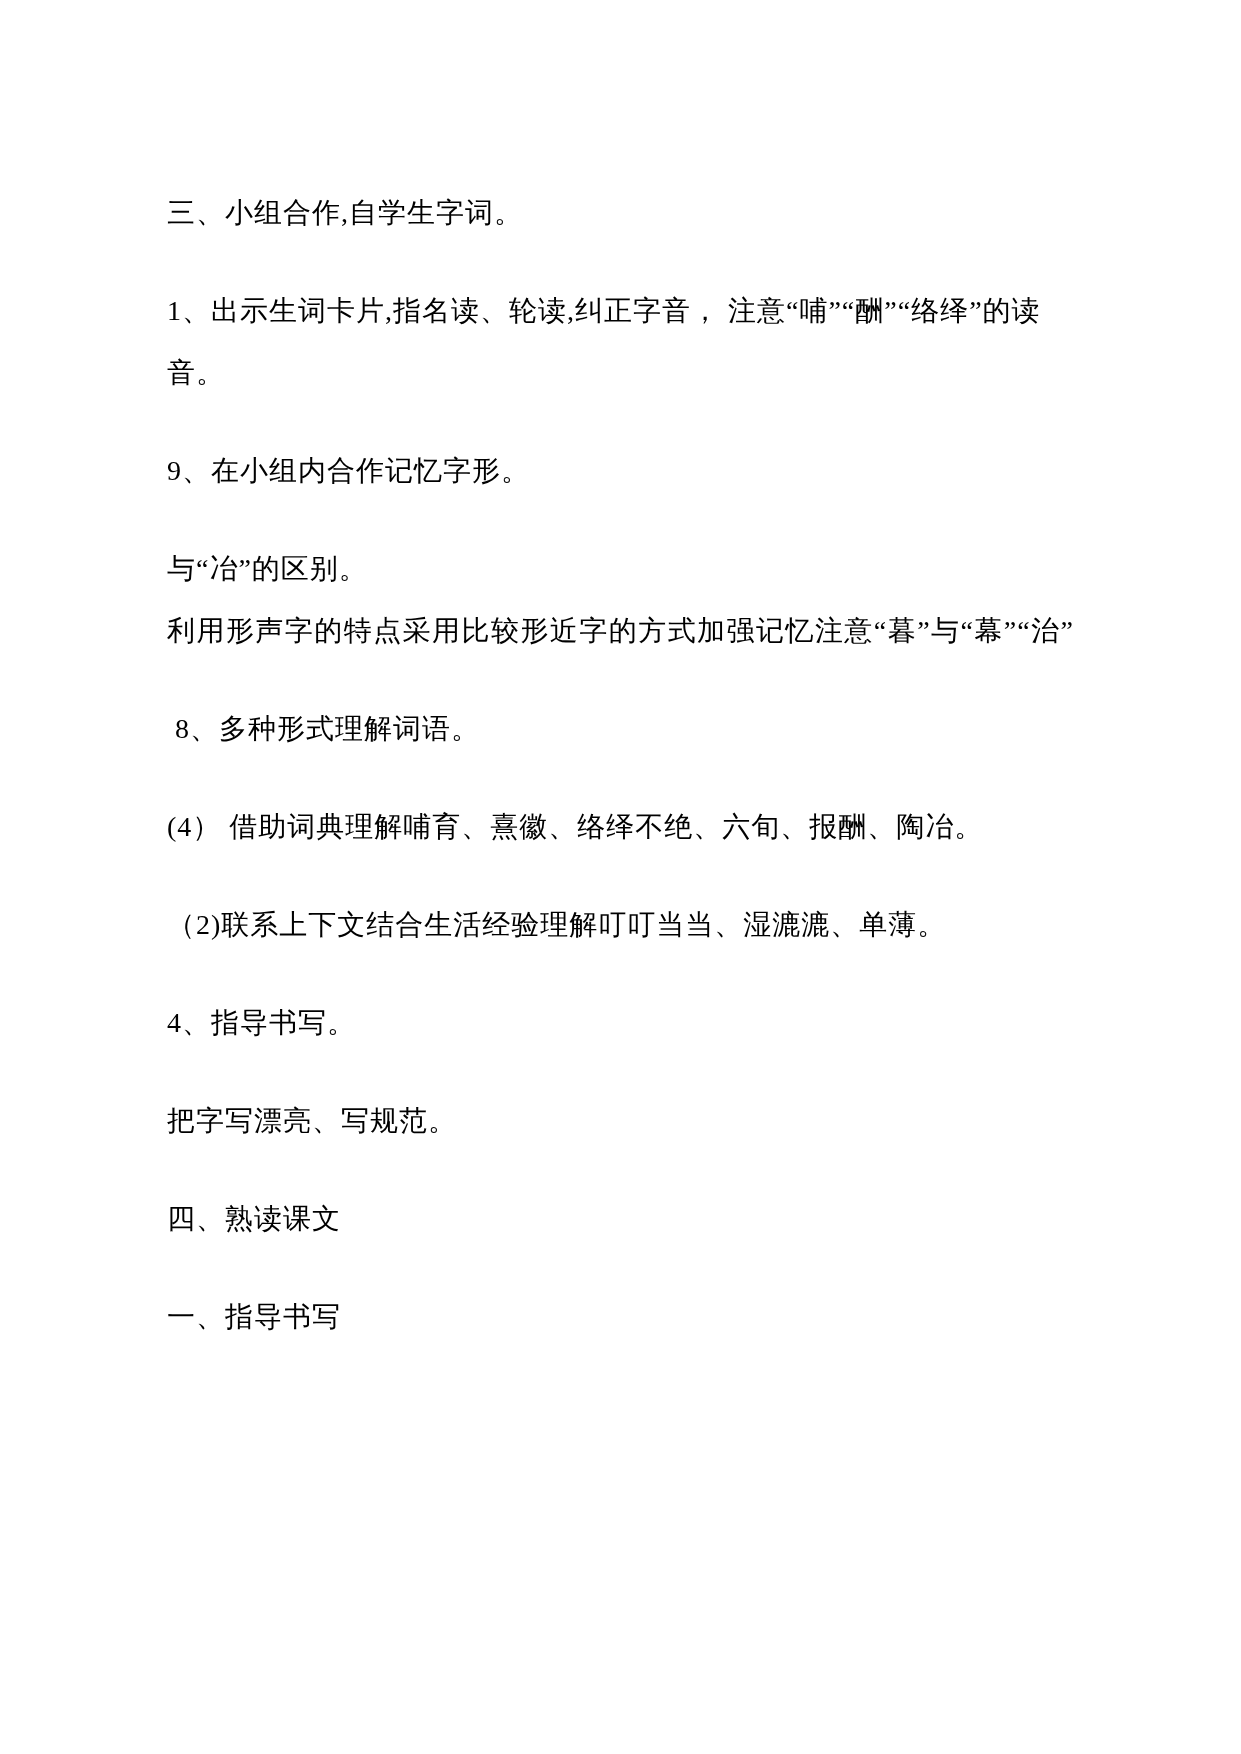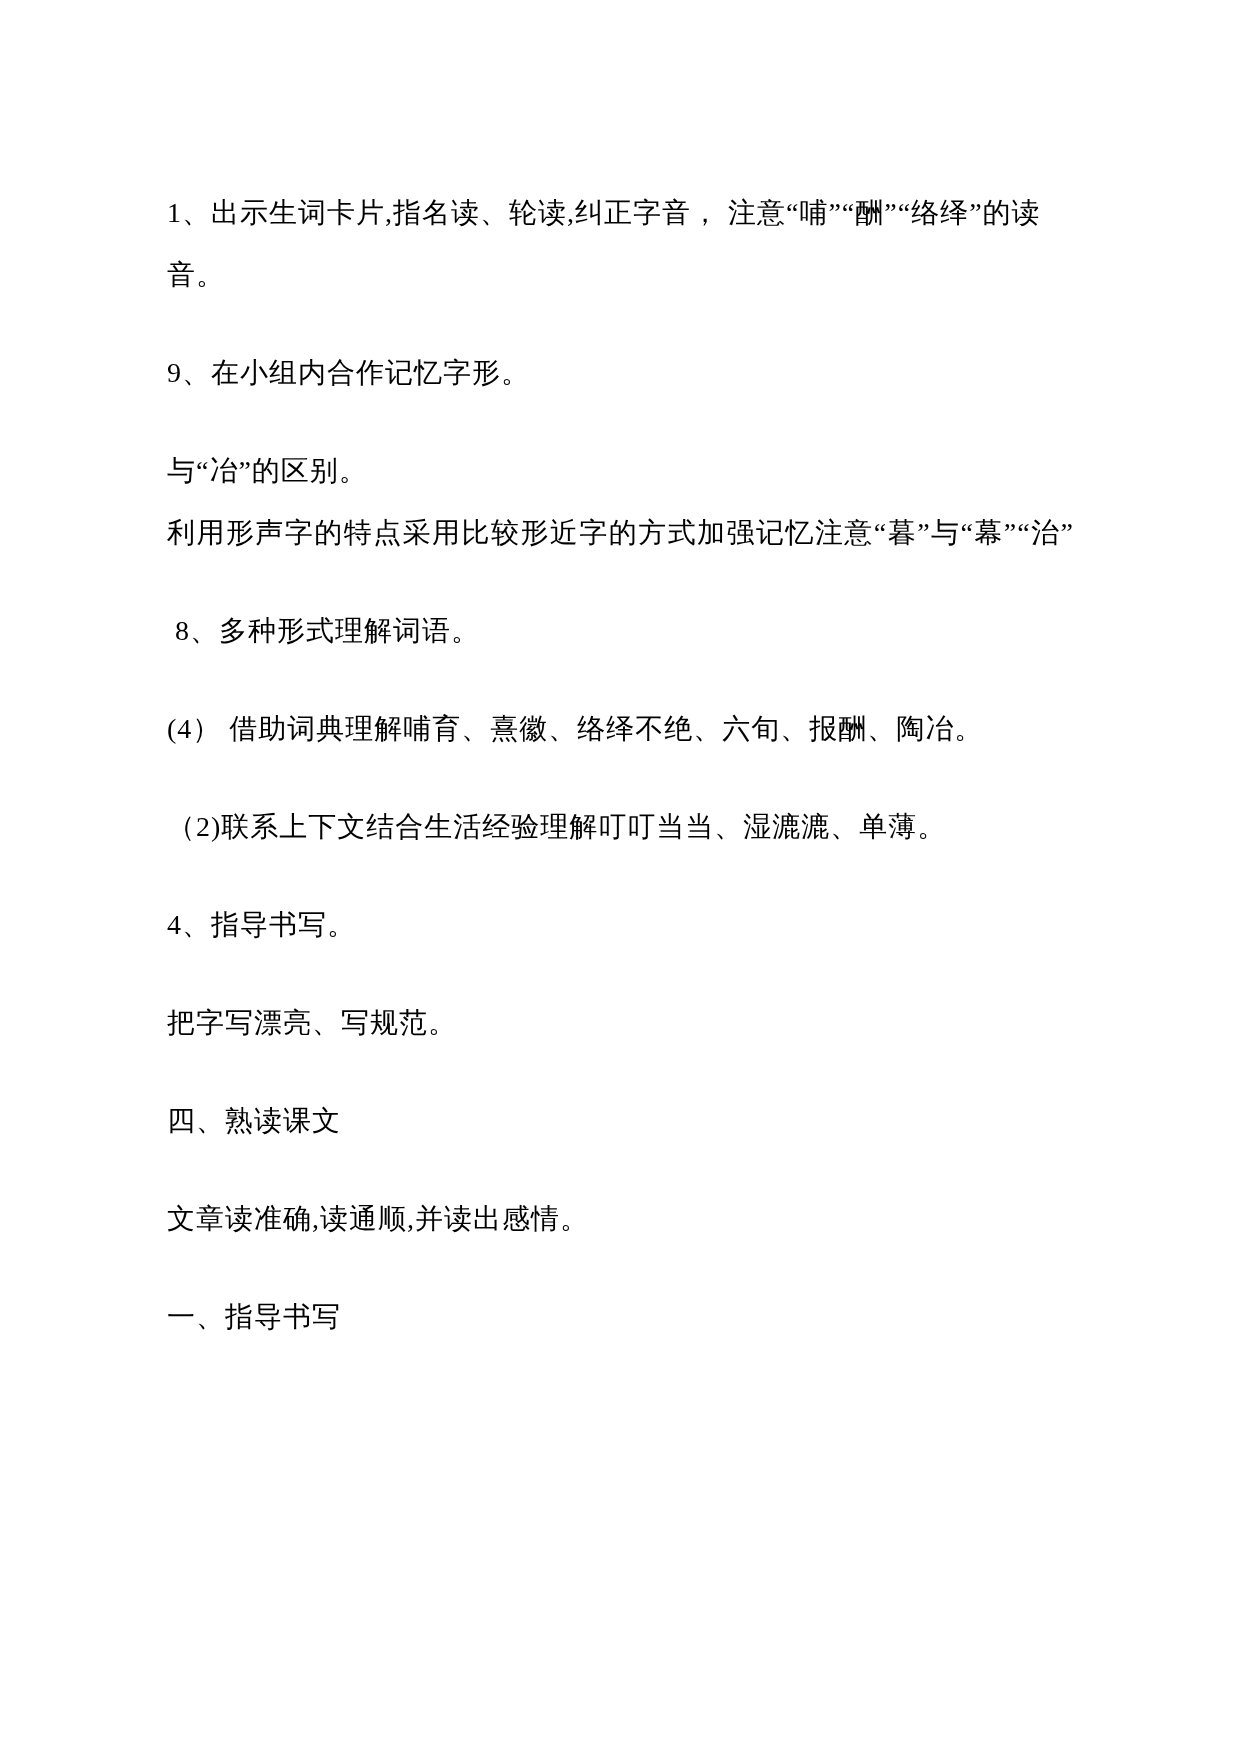--- a/index.html
+++ b/index.html
@@ -39,20 +39,23 @@
     text-align: justify;
     text-align-last: justify;
   }
 </style>
 </head>
 <body>
 
 <div class="page">
   <div class="doc">
 
+    <div class="para">
+      <div class="line">三、小组合作,自学生字词。</div>
+    </div>
 
     <div class="para">
       <div class="line">1、出示生词卡片,指名读、轮读,纠正字音， 注意“哺”“酬”“络绎”的读音。</div>
     </div>
 
     <div class="para">
       <div class="line">9、在小组内合作记忆字形。</div>
     </div>
 
     <div class="para">
@@ -78,21 +81,20 @@
 
     <div class="para">
       <div class="line">把字写漂亮、写规范。</div>
     </div>
 
     <div class="para">
       <div class="line">四、熟读课文</div>
     </div>
 
     <div class="para">
-      <div class="line">文章读准确,读通顺,并读出感情。</div>
     </div>
 
 
     <div class="para">
       <div class="line">一、指导书写</div>
     </div>
 
   </div>
 </div>
 

